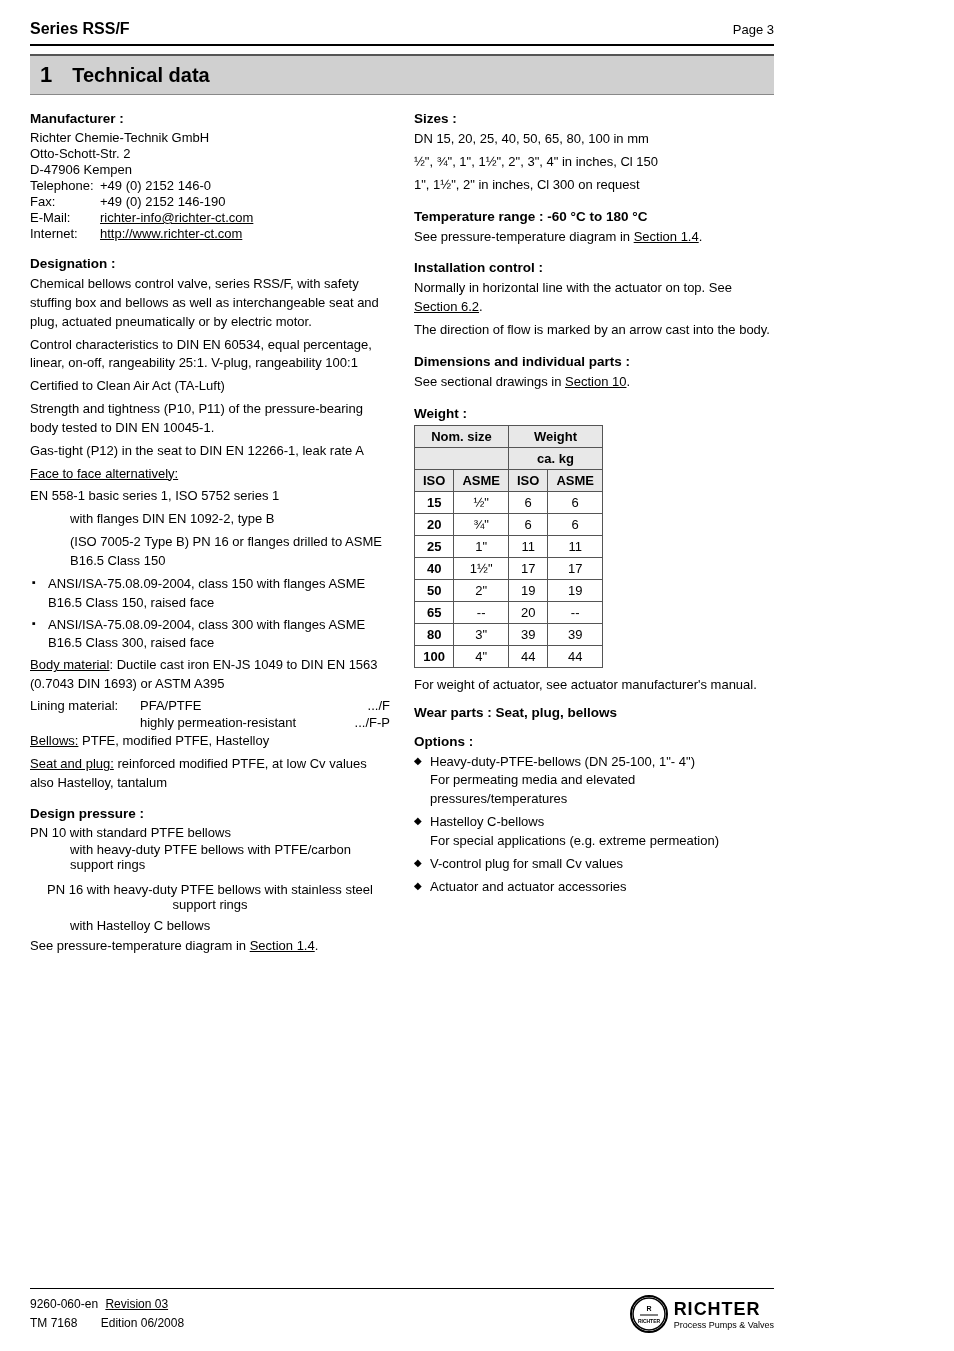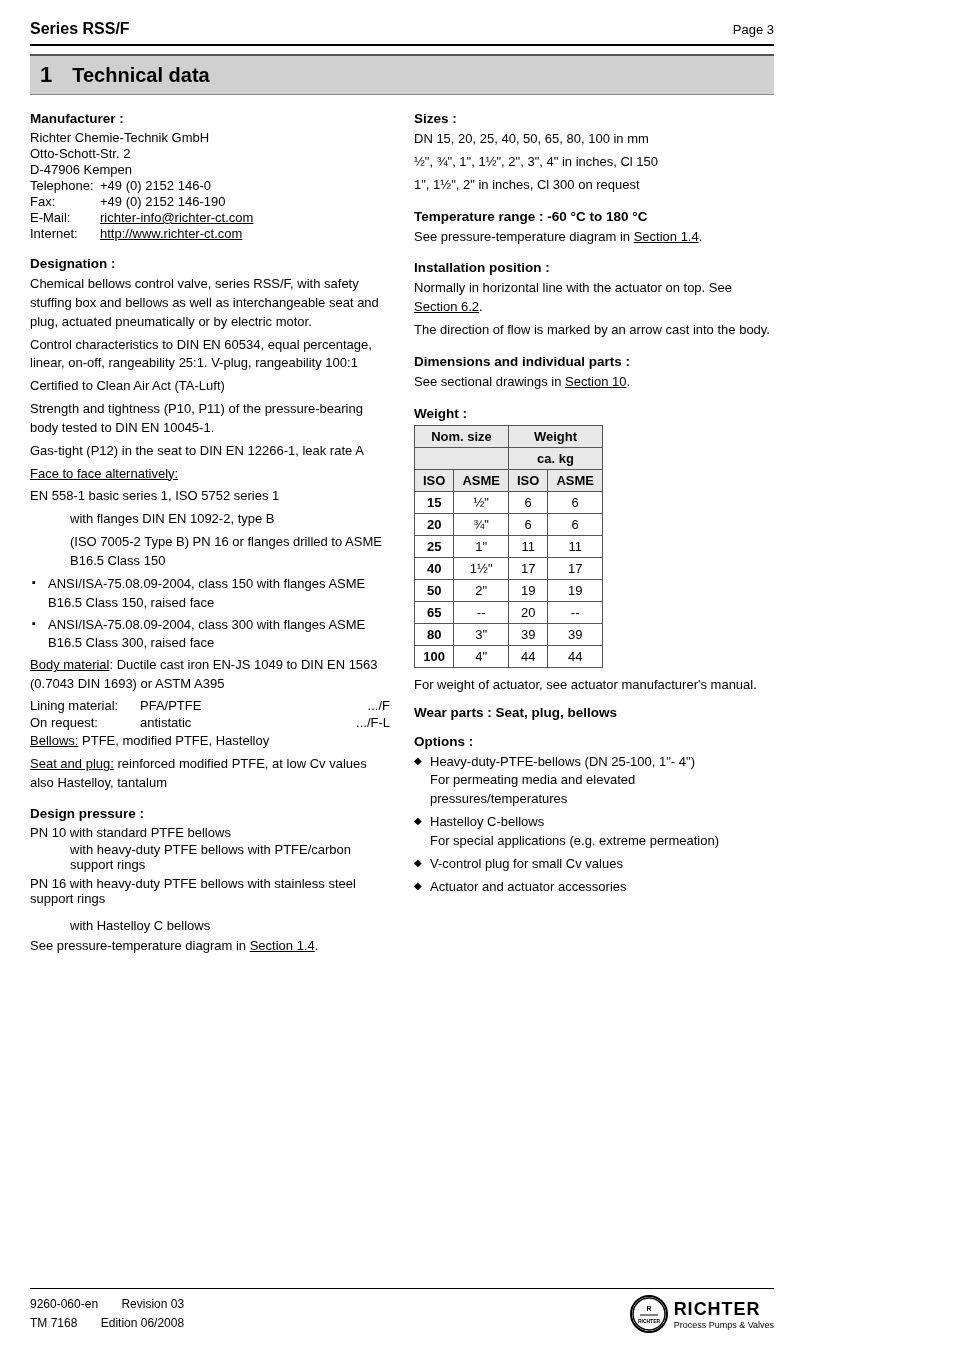--- a/index.html
+++ b/index.html
@@ -271,56 +271,56 @@
         <li>ANSI/ISA-75.08.09-2004, class 300 with flanges ASME B16.5 Class 300, raised face</li>
       </ul>
 
       <p><span class="underline">Body material</span><span>: Ductile cast iron EN-JS 1049 to DIN EN 1563 (0.7043 DIN 1693) or ASTM A395</span></p>
       <div class="materials-row">
         <span class="materials-label">Lining material:</span>
         <span class="materials-value">PFA/PTFE</span>
         <span class="materials-suffix">.../F</span>
       </div>
       <div class="materials-row">
-        <span class="materials-label">On request:</span>
-        <span class="materials-value">antistatic</span>
-        <span class="materials-suffix">.../F-L</span>
+        <span class="materials-label"></span>
+        <span class="materials-value">highly permeation-resistant</span>
+        <span class="materials-suffix">.../F-P</span>
       </div>
       <p><span class="underline">Bellows:</span><span> PTFE, modified PTFE, Hastelloy</span></p>
       <p><span class="underline">Seat and plug:</span><span> reinforced modified PTFE, at low Cv values also Hastelloy, tantalum</span></p>
 
       <div class="section-heading">Design pressure :</div>
       <div style="margin-bottom:2px;">
         <span style="font-weight:normal;"><span>PN 10</span><span> with standard PTFE bellows</span></span>
       </div>
-      <div style="margin-bottom:4px;padding-left:40px;">
+      <div style="margin-bottom:10px;padding-left:40px;">
         <span>with    heavy-duty  PTFE   bellows  with PTFE/carbon support rings</span>
       </div>
-      <div style="margin-bottom:12px;">
+      <div style="margin-bottom:6px;text-align:center;">
         <span><span>PN 16</span><span> with heavy-duty PTFE bellows with stainless steel support rings</span></span>
       </div>
       <div style="margin-bottom:4px;padding-left:40px;">
         <span>with Hastelloy C bellows</span>
       </div>
       <p>See pressure-temperature diagram in <span class="underline">Section 1.4</span>.</p>
     </div>
 
     <div class="col-right">
 
       <div class="section-heading" style="margin-top:0;">Sizes :</div>
       <p>DN  15, 20, 25, 40, 50, 65, 80, 100 in mm</p>
       <p>½", ¾", 1", 1½", 2", 3", 4" in inches, Cl 150</p>
       <p>1", 1½", 2" in inches, Cl 300 on request</p>
 
       <div class="section-heading">
         <span>Temperature range :</span><span>   -60 °C to 180 °C</span>
       </div>
       <p>See pressure-temperature diagram in <span class="underline">Section 1.4</span>.</p>
 
-      <div class="section-heading">Installation position :</div>
+      <div class="section-heading">Installation control :</div>
       <p>Normally in horizontal line with the actuator on top. See <span class="underline">Section 6.2</span>.</p>
       <p>The direction of flow is marked by an arrow cast into the body.</p>
 
       <div class="section-heading">Dimensions and individual parts :</div>
       <p>See sectional drawings in <span class="underline">Section 10</span>.</p>
 
       <div class="section-heading">Weight :</div>
       <table class="weight-table">
         <thead>
           <tr>
@@ -403,21 +403,21 @@
           <li><span>Actuator and actuator accessories</span></li>
         </ul>
 
     </div>
   </div>
 
   <div class="page-footer">
     <div class="footer-left">
       <div>
         <span>9260-060-en</span>
-        <span style="margin-left:20px;">Revision 03</span>
+        <span style="margin-left:4px;text-decoration:underline;">Revision 03</span>
       </div>
       <div>
         <span>TM 7168</span>
         <span style="margin-left:20px;">Edition 06/2008</span>
       </div>
     </div>
     <div class="footer-right">
       <div class="richter-logo">
         <div class="richter-circle">
           <svg width="34" height="34" viewBox="0 0 34 34">

